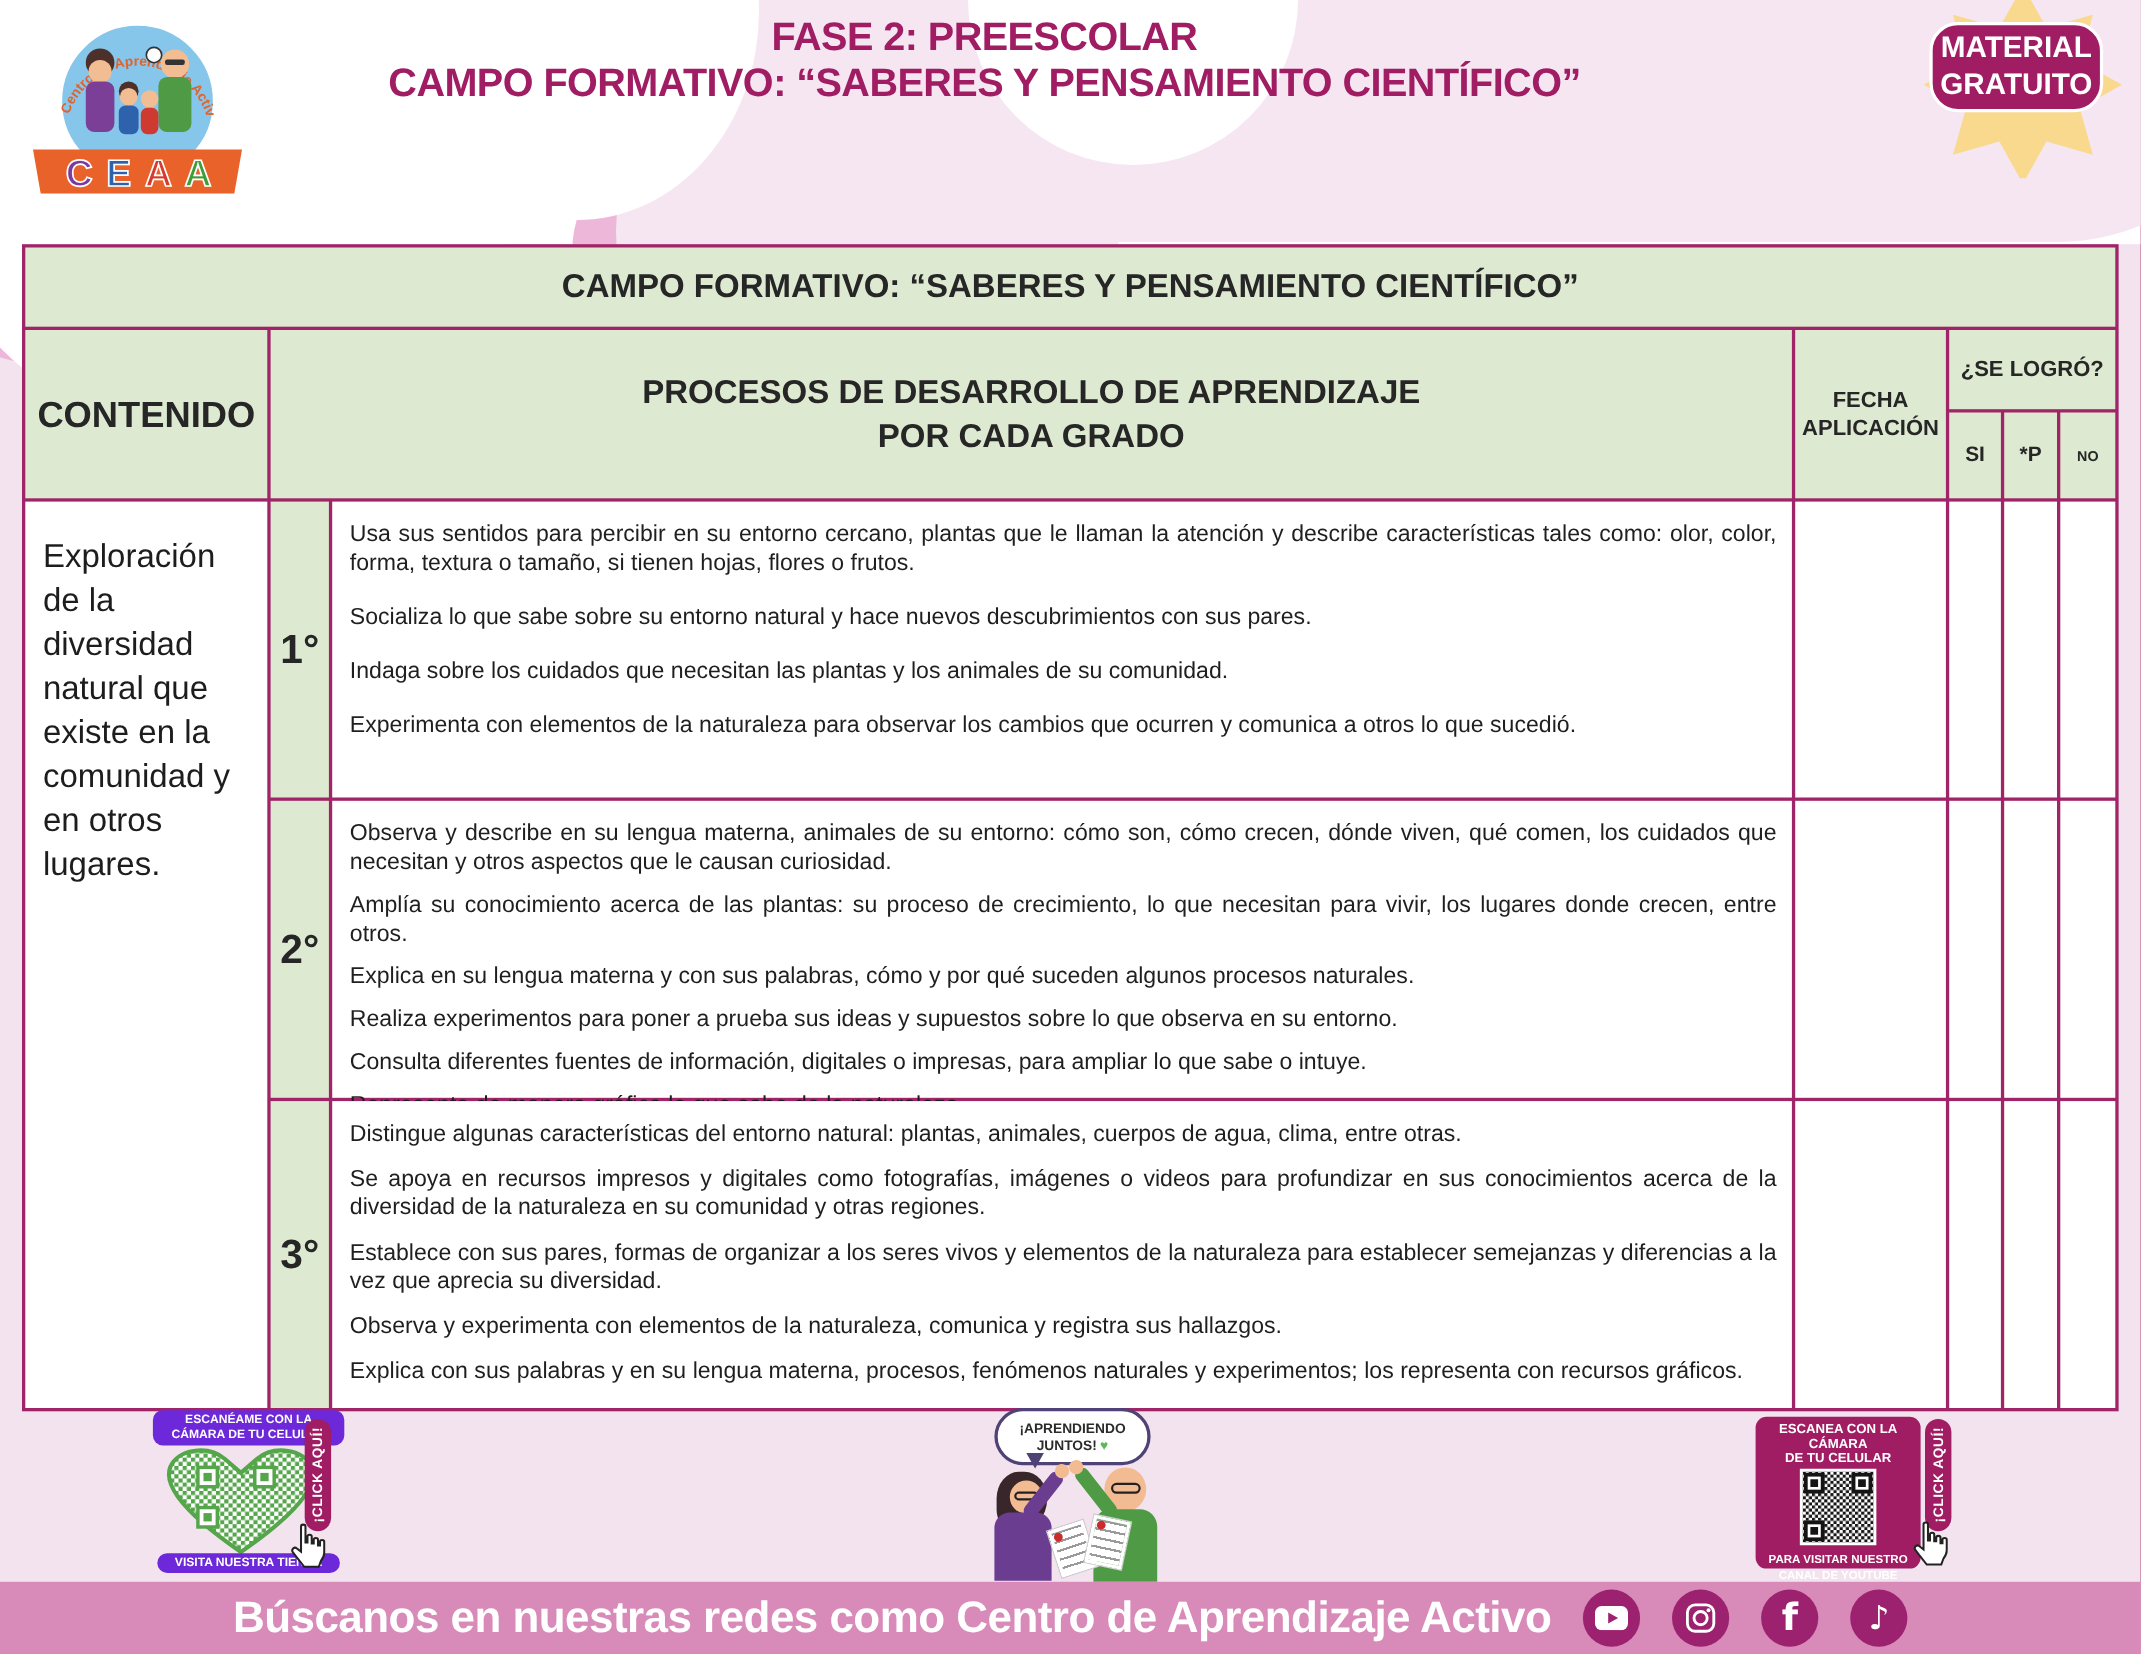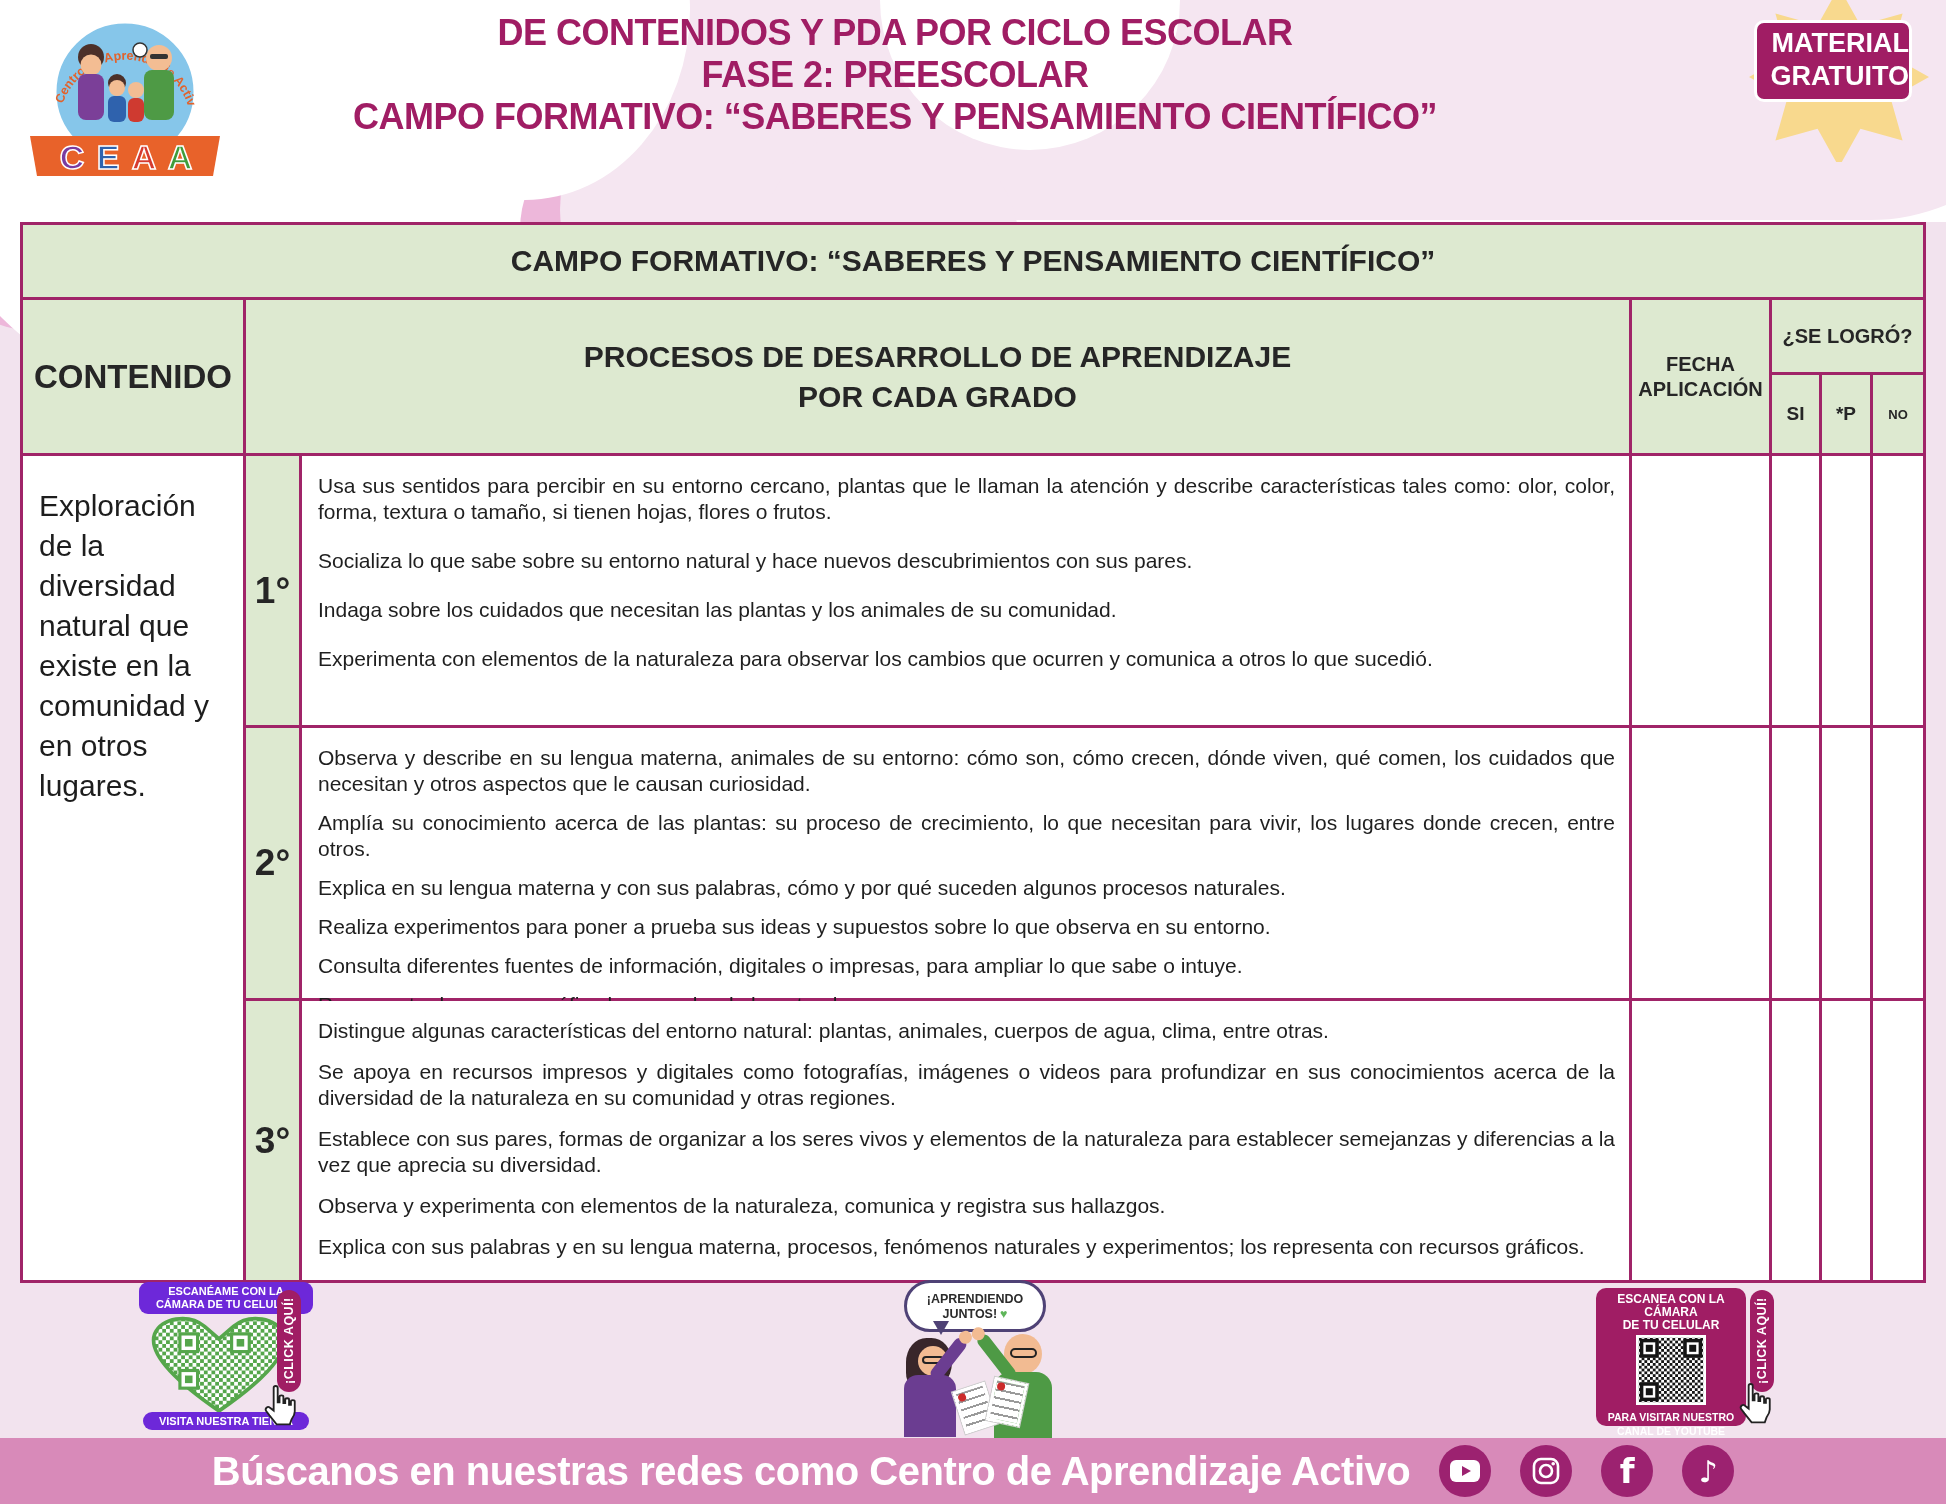--- a/index.html
+++ b/index.html
@@ -31,22 +31,22 @@
   
   .logo { position:absolute; left:20px; top:12px; width:215px; height:175px; }
 
   
   .title { position:absolute; left:250px; top:12px; width:1290px; text-align:center;
            color:#a01d64; font-weight:bold; font-size:36px; line-height:42px; letter-spacing:-0.5px; }
 
   
   .sun { position:absolute; right:12px; top:-8px; }
   .badge { position:absolute; right:34px; top:20px; width:158px; background:#a01d64;
-           border:3px solid #fff; border-radius:10px; color:#fff; font-weight:bold;
-           font-size:27px; line-height:33px; text-align:right; padding:4px 0 6px 0; }
+           border:3px solid #fff; border-radius:26px; color:#fff; font-weight:bold;
+           font-size:27px; line-height:33px; text-align:center; padding:4px 0 6px 0; }
 
   
   .table {
     position:absolute; left:20px; top:222px; width:1906px; height:1061px;
     background:#a02468;
     display:grid;
     grid-template-columns:220px 53px 1fr 137px 47px 48px 50px;
     grid-template-rows:72px 72px 78px 269px 270px 1fr;
     gap:3px; padding:3px;
   }
@@ -167,21 +167,20 @@
   <polygon points="10,124 200,124 193,164 17,164" fill="#e8622a"></polygon>
   <g font-size="34" font-weight="bold" text-anchor="middle" stroke="#fff" stroke-width="1.5">
     <text x="52" y="157" fill="#7a3ba0">C</text>
     <text x="88" y="157" fill="#2f62ad">E</text>
     <text x="124" y="157" fill="#d63a2f">A</text>
     <text x="160" y="157" fill="#3f9c3a">A</text>
   </g>
 </svg>
 
 <div class="title">
-  <div>DE CONTENIDOS Y PDA POR CICLO ESCOLAR</div>
   <div>FASE 2: PREESCOLAR</div>
   <div>CAMPO FORMATIVO: “SABERES Y PENSAMIENTO CIENTÍFICO”</div>
 </div>
 
 <svg class="sun" width="190" height="170" viewBox="0 0 190 170">
   <polygon fill="#f8d98e" points="185,85 146.7,106.4 158.6,148.6 116.4,136.7 95,175 73.6,136.7 31.4,148.6 43.3,106.4 5,85 43.3,63.6 31.4,21.4 73.6,33.3 95,-5 116.4,33.3 158.6,21.4 146.7,63.6"></polygon>
 </svg>
 <div class="badge">
   <div>MATERIAL</div>
   <div>GRATUITO</div>

